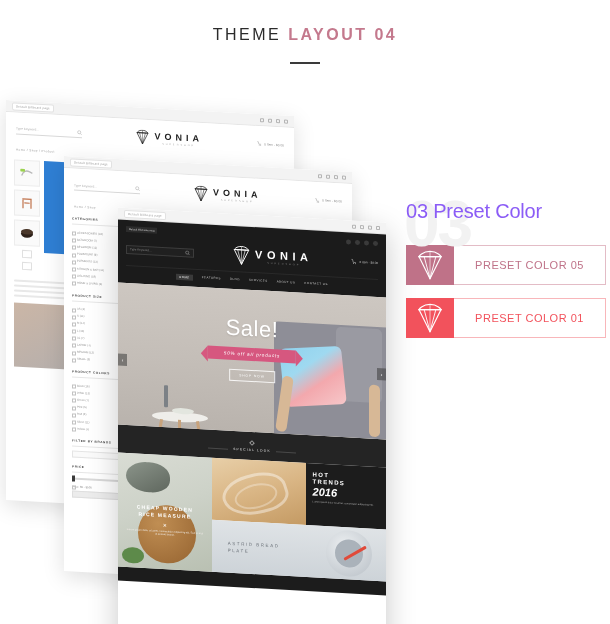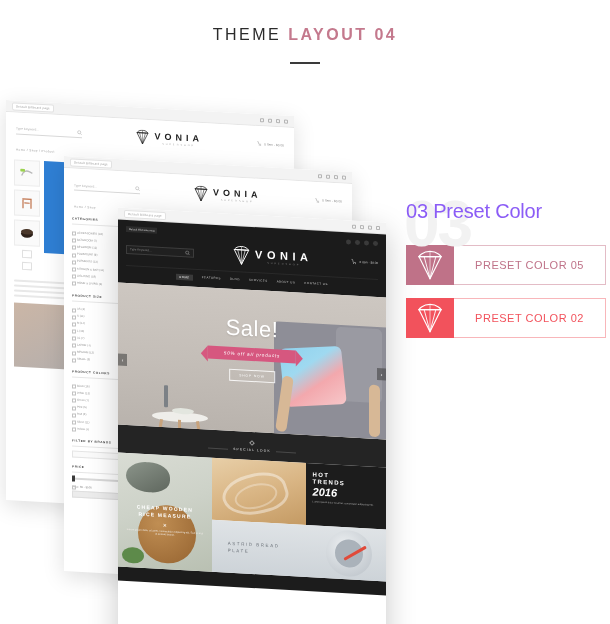--- a/index.html
+++ b/index.html
@@ -558,15 +558,15 @@
 
   <div class="swatch">
     <div class="swatch-chip" style="background:#f2525c">
       <svg width="26" height="30" viewBox="0 0 40 46">
         <path d="M3 10 L20 44 L37 10 Z" fill="none" stroke="#ffffff" stroke-width="1.8"></path>
         <path d="M20 2 C8 2 3 10 3 10 L37 10 C37 10 32 2 20 2 Z" fill="none" stroke="#ffffff" stroke-width="1.8"></path>
         <path d="M11 10 L20 44 L29 10" fill="none" stroke="#ffffff" stroke-width="1.4"></path>
         <line x1="20" y1="2" x2="20" y2="44" stroke="#ffffff" stroke-width="1"></line>
       </svg>
     </div>
-    <div class="swatch-label" style="color:#f2525c;border-color:#f8b6ba">PRESET COLOR 02</div>
+    <div class="swatch-label" style="color:#f2525c;border-color:#f8b6ba">PRESET COLOR 01</div>
   </div>
 </div>
 
 </body></html>

